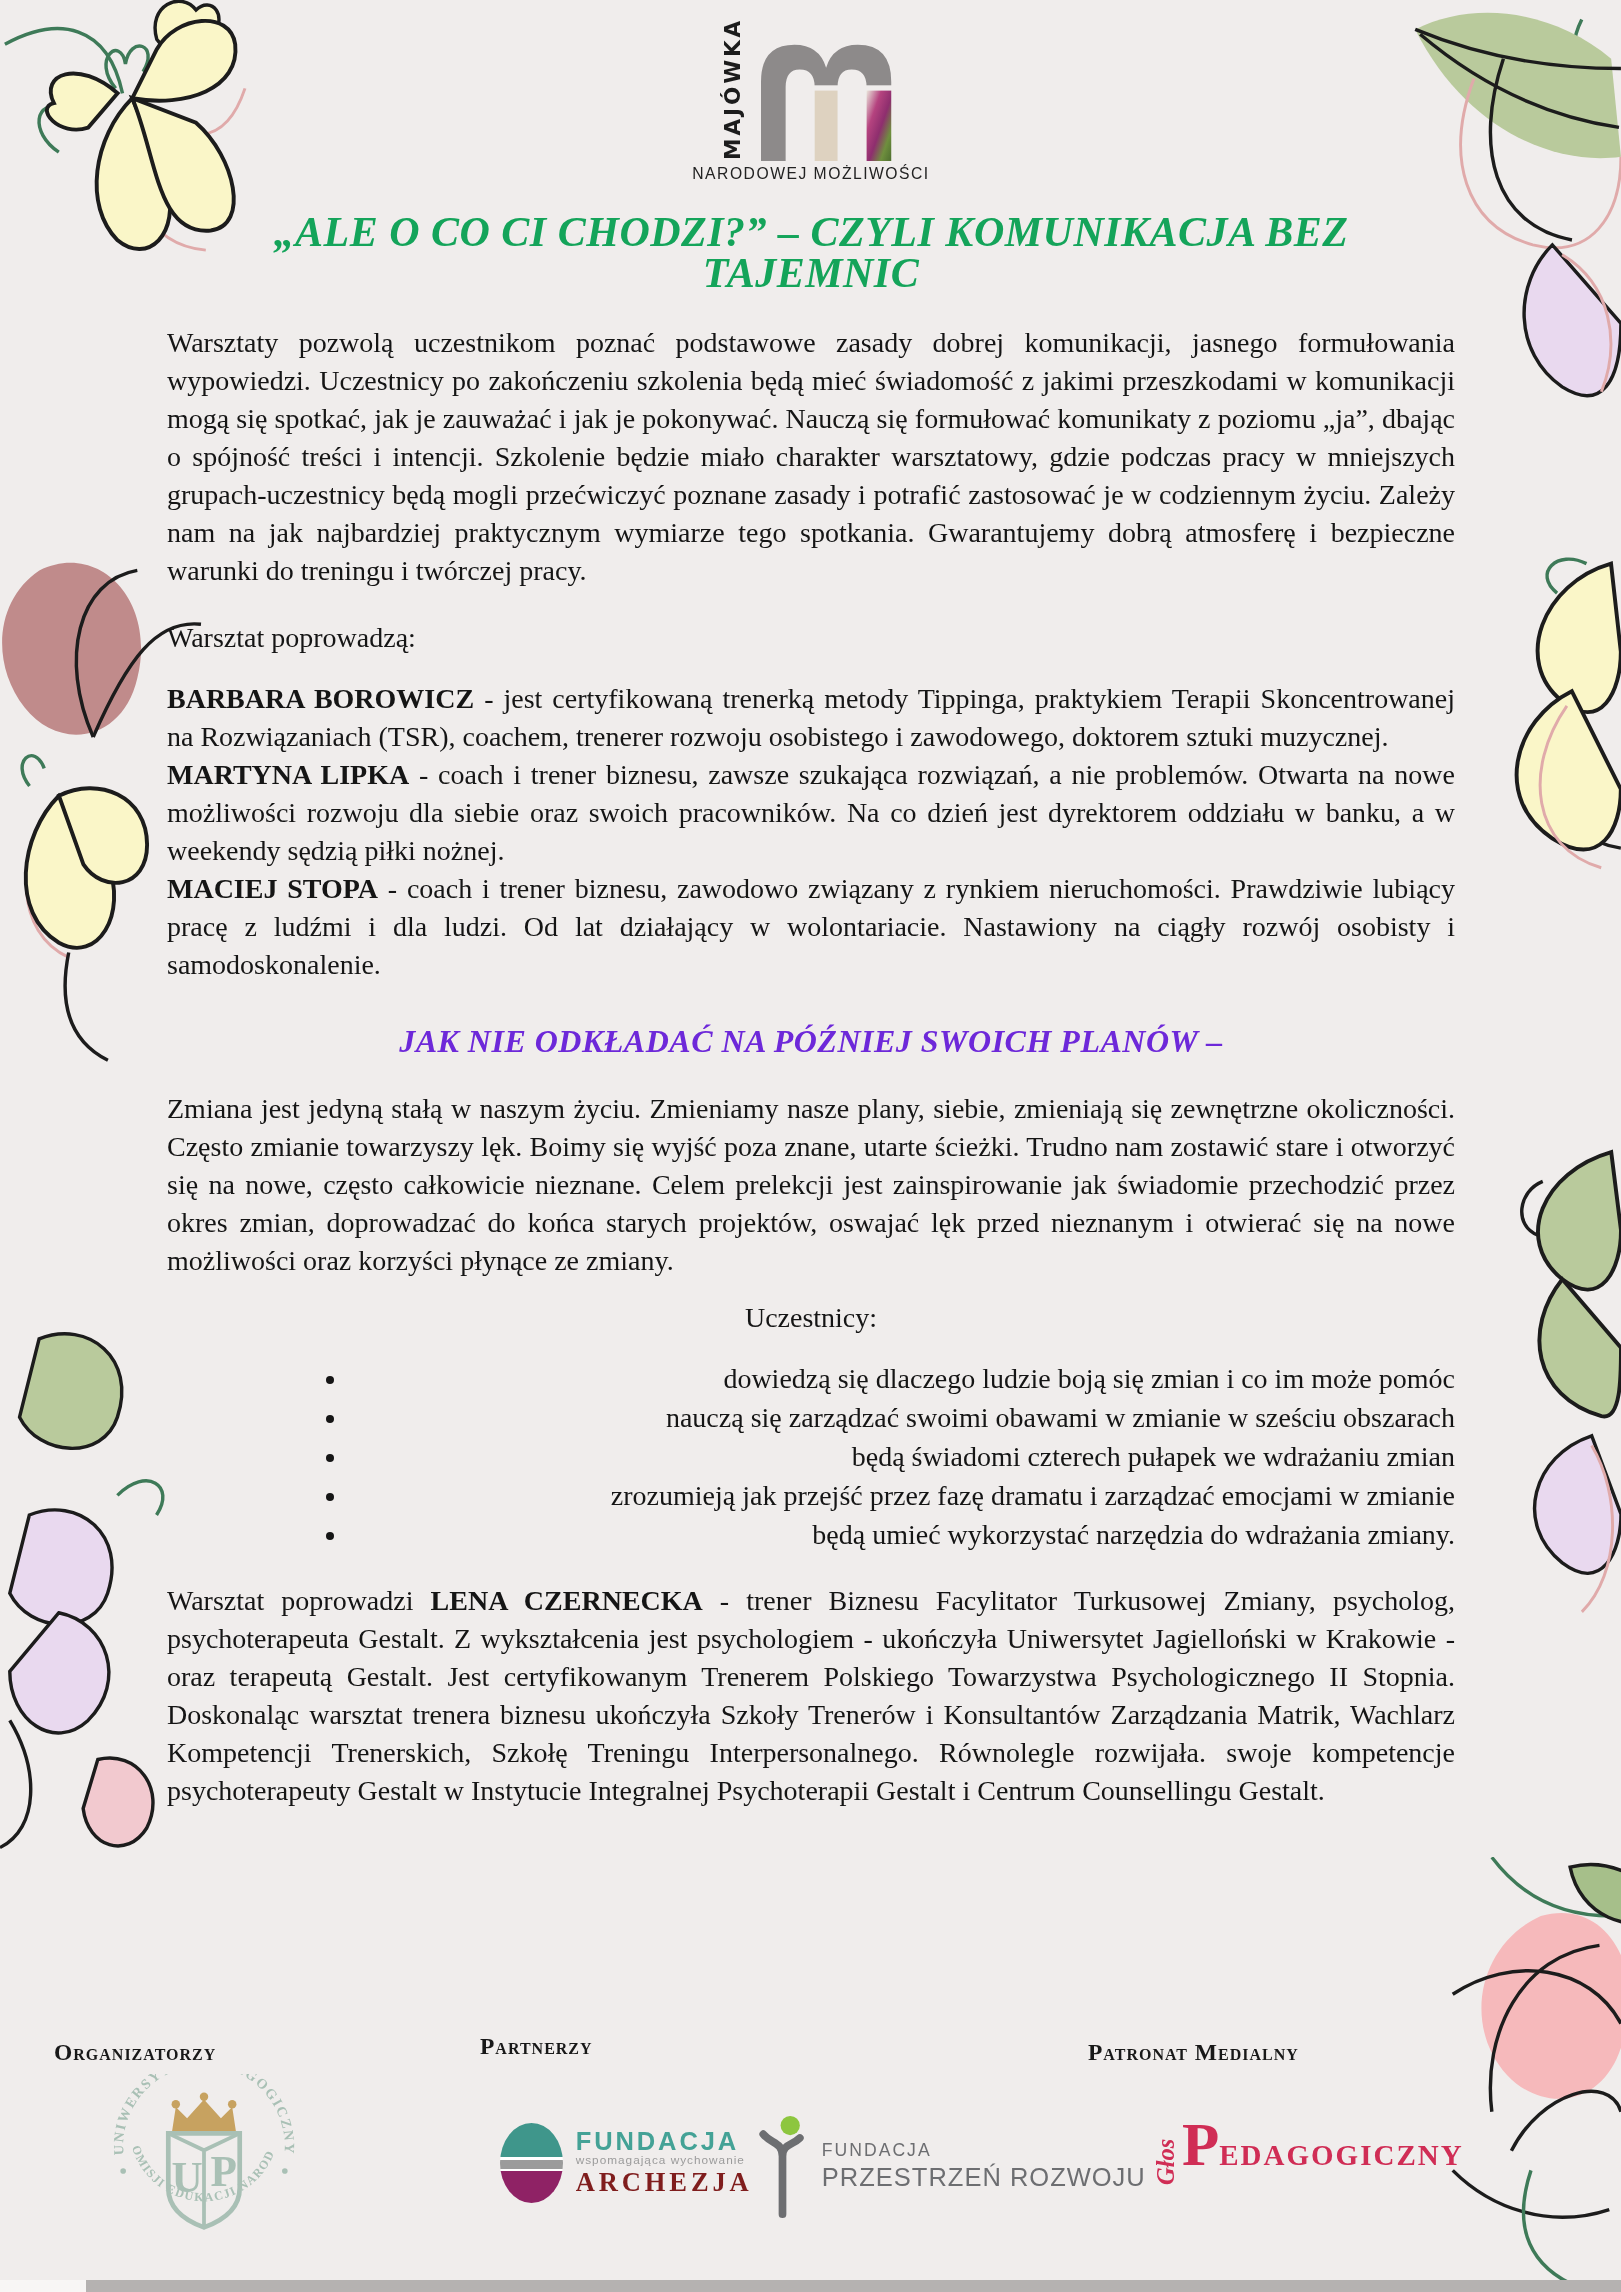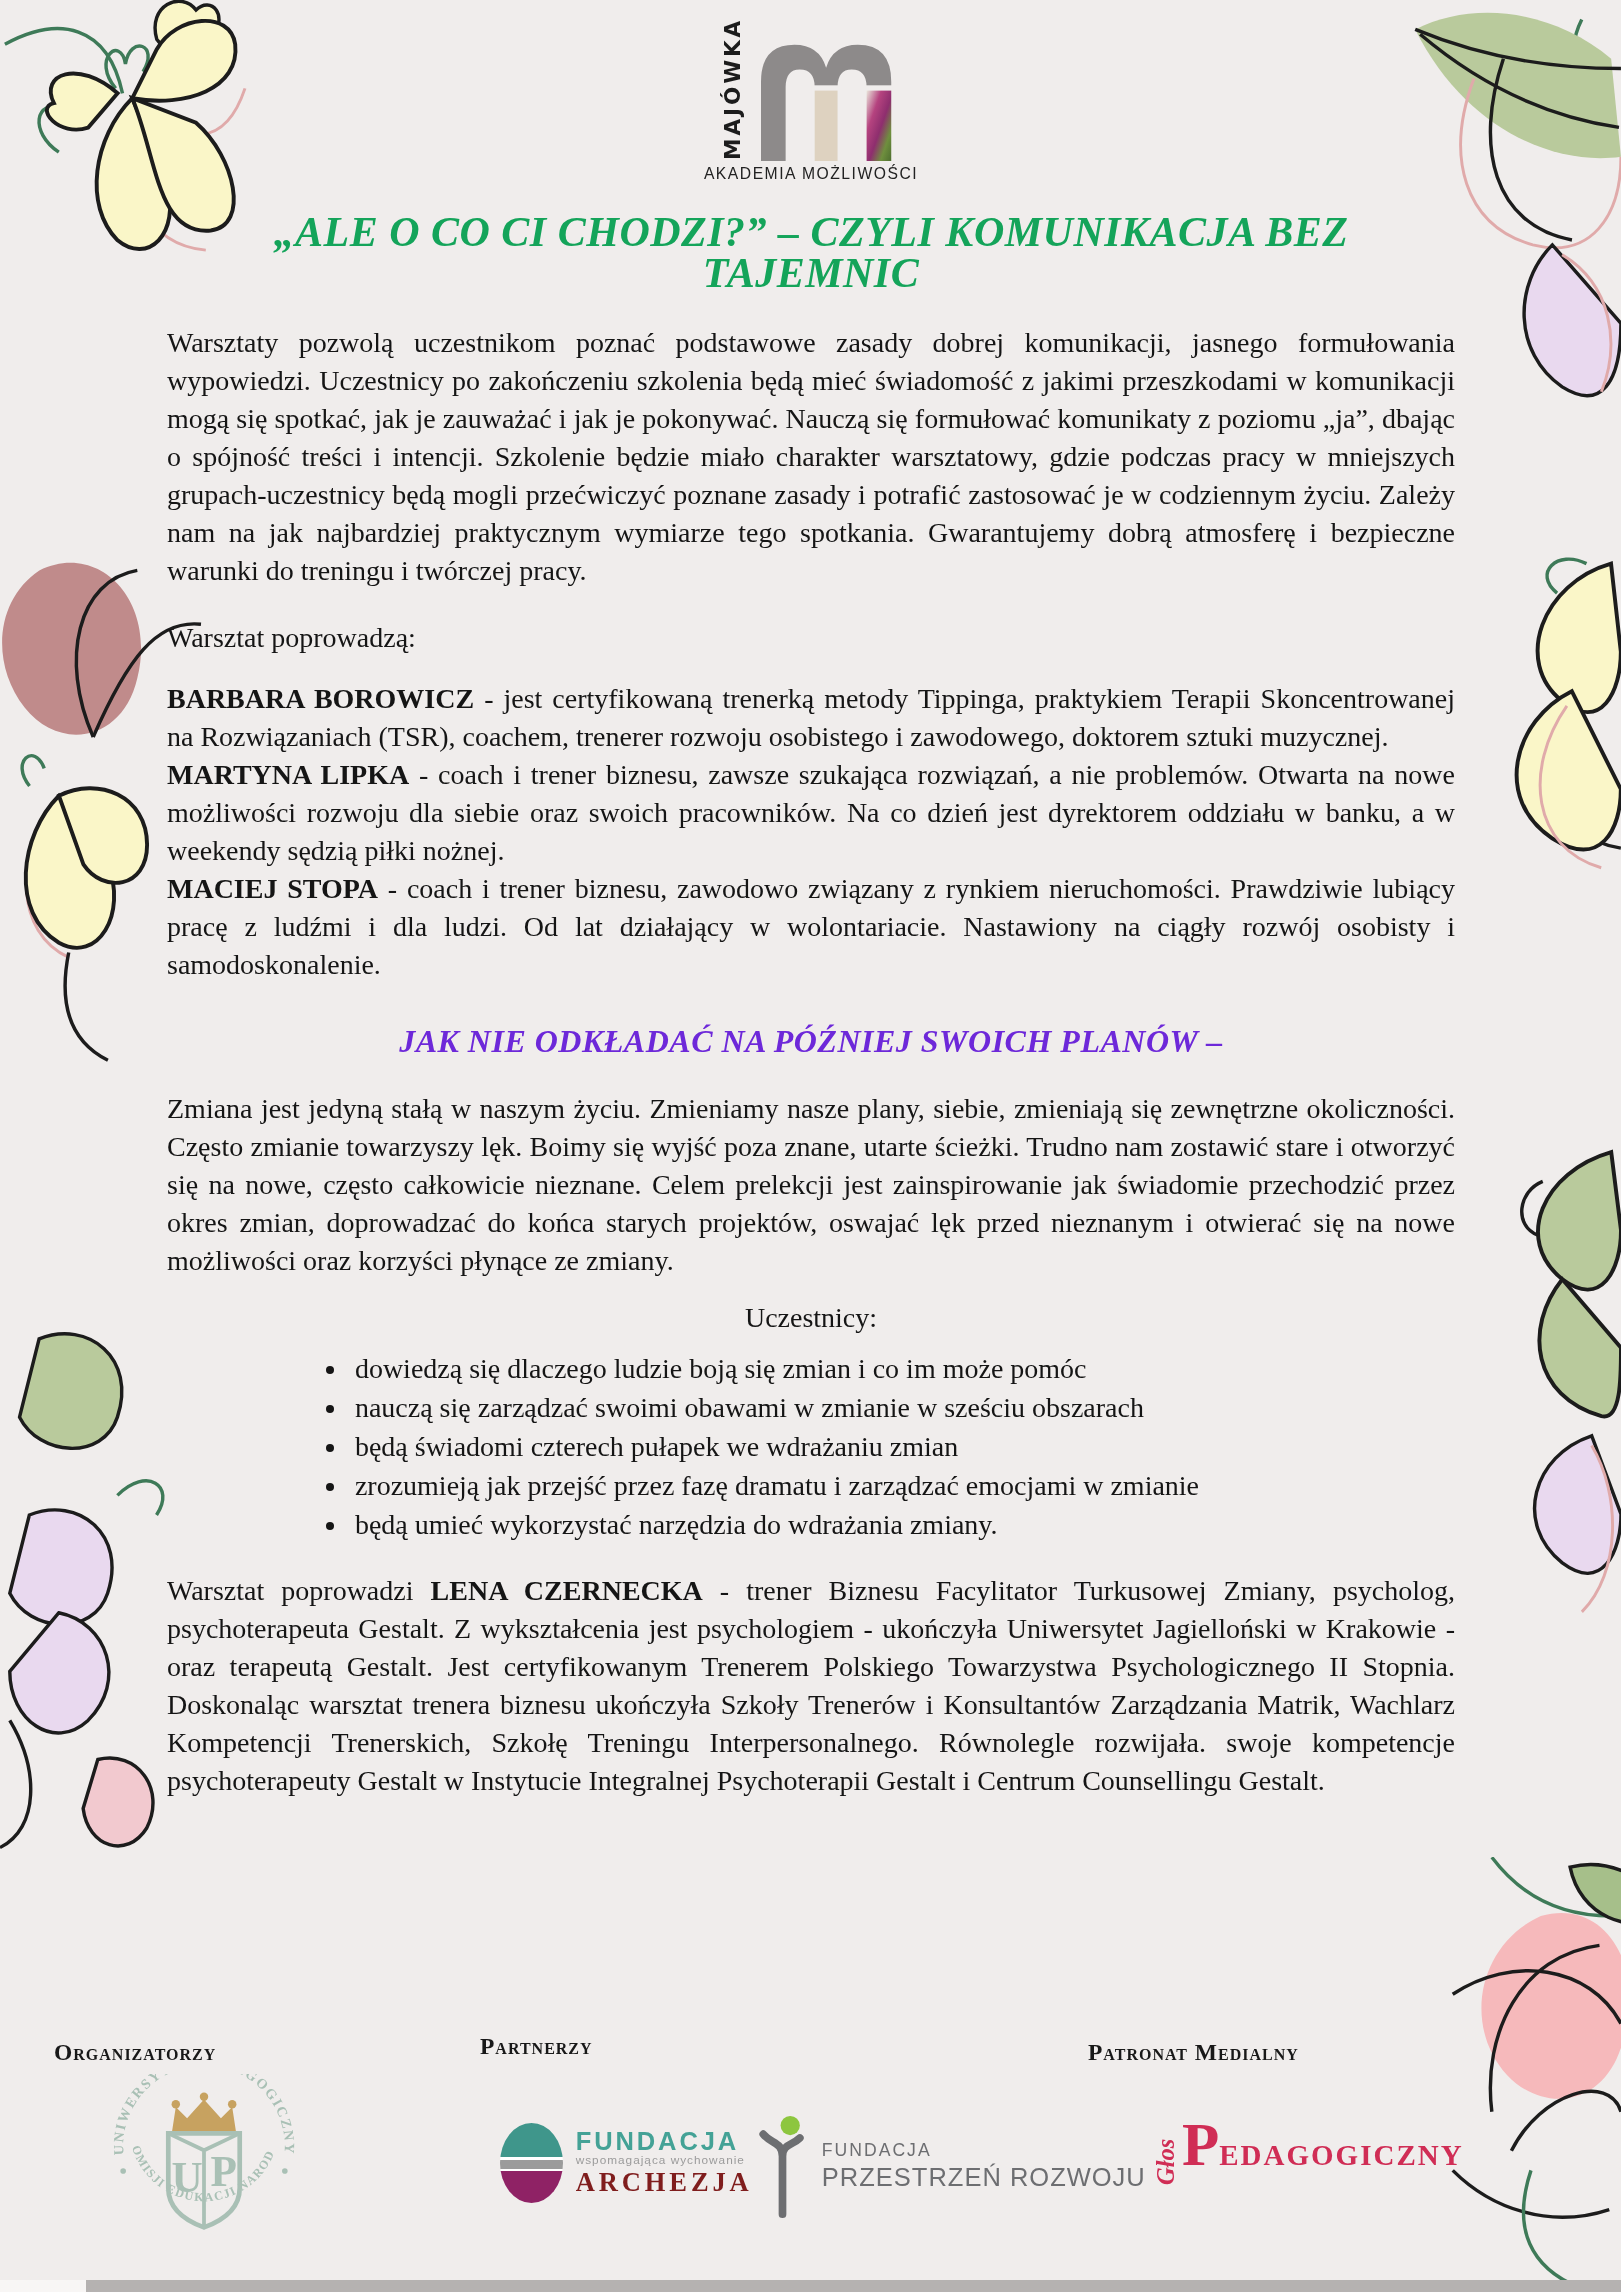--- a/index.html
+++ b/index.html
@@ -36,21 +36,21 @@
   .title2{margin:35px 0 0;text-align:center;color:#6d28d9;
     font-style:italic;font-weight:bold;font-size:32px;line-height:45px;letter-spacing:0.5px;}
   .body{font-size:28px;line-height:38px;margin:0;}
   .just{text-align:justify;}
   .intro1{margin-top:30px;}
   .lead{margin-top:29px;}
   .trainers{margin-top:23.5px;}
   .trainers p{margin:0;}
   .intro2{margin-top:25.5px;}
   .participants{margin-top:19.6px;text-align:center;}
-  ul.bullets{margin:12px 0 0;padding-left:182px;}
+  ul.bullets{margin:22px 0 0;padding-left:182px;text-align:right;}
   ul.bullets li{font-size:28px;line-height:39px;padding-left:5.9px;}
   .outro{margin-top:27.4px;}
   b{font-weight:bold;}
 
   
   .f-label{position:absolute;z-index:2;font-family:"Liberation Serif",serif;font-weight:bold;
     font-size:23.5px;font-variant:small-caps;letter-spacing:1px;color:#181818;}
   .label-org{left:54px;top:2039px;}
   .label-par{left:480px;top:2033px;}
   .label-pat{left:1088px;top:2039px;}
@@ -168,21 +168,21 @@
               <stop offset="1" stop-color="#4e6e2f"></stop>
             </linearGradient>
           </defs>
           <path d="M10,150 V60 Q10,18 48,18 Q76,18 84,44 Q92,18 120,18 Q158,18 158,60 V150 H130 V66 Q130,46 113,46 Q97,46 97,66 V150 H71 V66 Q71,46 54,46 Q38,46 38,66 V150 Z" fill="#8d8a8a"></path>
           <rect x="67" y="64" width="34" height="86" fill="#f0edec"></rect>
           <rect x="126" y="64" width="36" height="86" fill="#f0edec"></rect>
           <rect x="71" y="70" width="26" height="80" fill="#ded2c0"></rect>
           <rect x="130" y="70" width="28" height="80" fill="url(#tulipGrad)"></rect>
         </svg>
       </div>
-      <div class="logo-sub">AKADEMIA MOŻLIWOŚCI</div>
+      <div class="logo-sub">NARODOWEJ MOŻLIWOŚCI</div>
     </div>
 
     <h1 class="title">„ALE O CO CI CHODZI?” – CZYLI KOMUNIKACJA BEZ TAJEMNIC</h1>
 
     <p class="body just intro1">Warsztaty pozwolą uczestnikom poznać podstawowe zasady dobrej komunikacji, jasnego formułowania wypowiedzi.  Uczestnicy po zakończeniu szkolenia będą mieć świadomość z jakimi przeszkodami w komunikacji mogą się spotkać, jak je zauważać i jak je pokonywać. Nauczą się formułować komunikaty z poziomu „ja”, dbając o spójność treści i intencji. Szkolenie będzie miało charakter warsztatowy, gdzie podczas pracy w mniejszych grupach-uczestnicy będą mogli przećwiczyć poznane zasady i potrafić zastosować je w codziennym życiu. Zależy nam na jak najbardziej praktycznym wymiarze tego spotkania. Gwarantujemy dobrą atmosferę i bezpieczne warunki do treningu i twórczej pracy.</p>
 
     <p class="body lead">Warsztat poprowadzą:</p>
 
     <div class="trainers">
       <p class="body just"><b>BARBARA BOROWICZ</b><span> - jest certyfikowaną trenerką metody Tippinga, praktykiem Terapii Skoncentrowanej na Rozwiązaniach (TSR), coachem, trenerer  rozwoju osobistego i zawodowego, doktorem sztuki muzycznej.</span></p>

